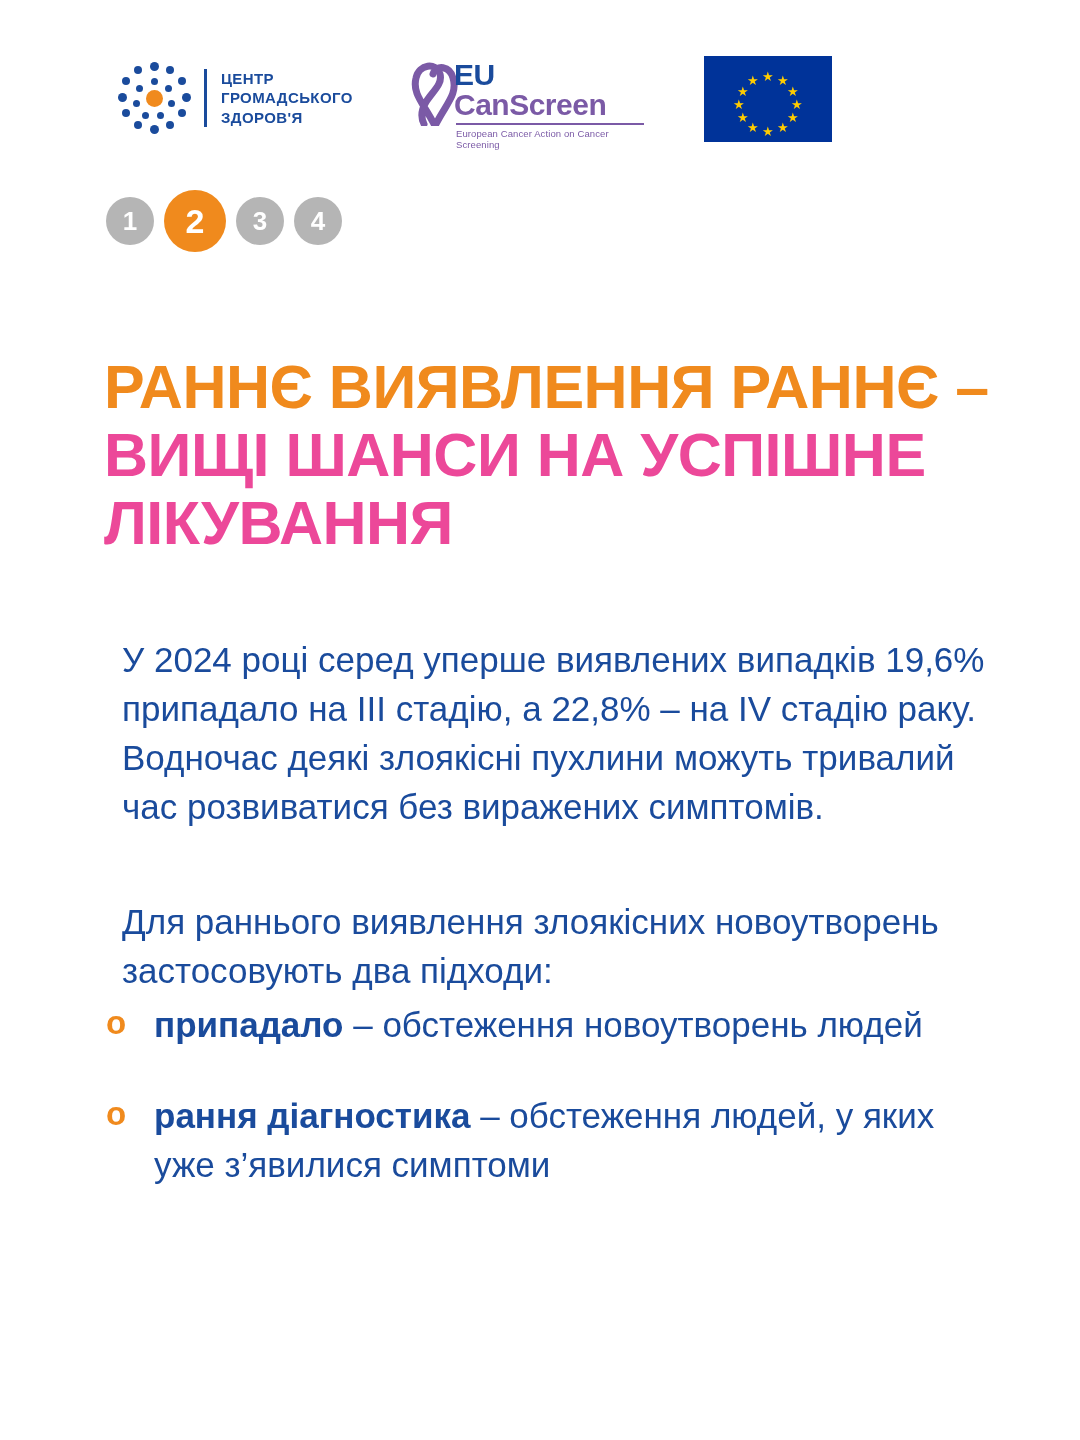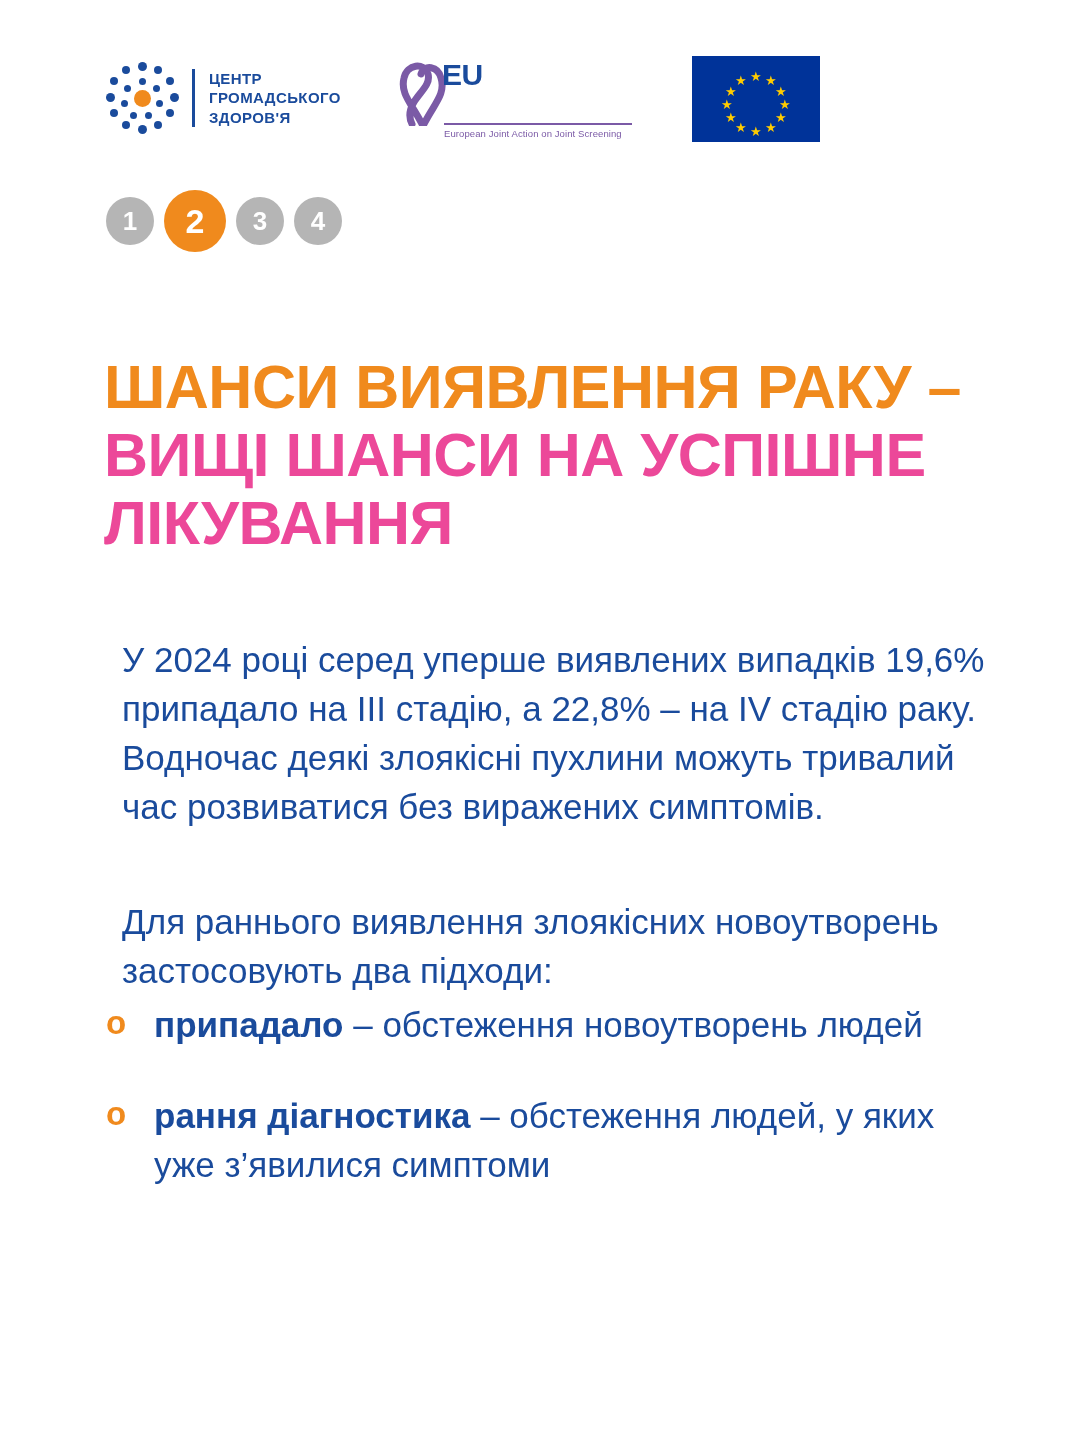--- a/index.html
+++ b/index.html
@@ -13,21 +13,21 @@
     font-family: "Liberation Sans", sans-serif;
     color: #1a4b9c;
     overflow: hidden;
     position: relative;
   }
 
   
   .logo-bar {
     position: absolute;
     top: 52px;
-    left: 0;
+    left: 12px;
     width: 860px;
     height: 95px;
     display: flex;
     align-items: center;
   }
 
   
   .logo-cph {
     position: absolute;
     left: 104px;
@@ -257,23 +257,24 @@
 ЗДОРОВ'Я</div>
   </div>
 
   <div class="logo-eucan">
     <svg class="ribbon" viewBox="0 0 56 68">
       <path d="M28 66 C18 46 6 36 10 20 C13 6 30 4 34 16 C37 26 26 34 20 44 C14 54 16 62 18 66" fill="none" stroke="#7b5aa6" stroke-width="7" stroke-linecap="round"></path>
       <path d="M30 66 C40 46 52 36 47 20 C44 8 30 6 27 16" fill="none" stroke="#7b5aa6" stroke-width="7" stroke-linecap="round"></path>
     </svg>
     <div class="eucan-title">
       <span>EU</span><br>
+      <span class="can">CanScreen</span>
     </div>
     <div class="eucan-rule"></div>
-    <div class="eucan-sub">European Joint Action on Joint Screening</div>
+    <div class="eucan-sub">European Cancer Action on Cancer Screening</div>
   </div>
 
   <div class="logo-eu">
     <div class="eu-flag">
       <span class="star" style="left:58px;top:14px;">★</span>
       <span class="star" style="left:73px;top:18px;">★</span>
       <span class="star" style="left:83px;top:29px;">★</span>
       <span class="star" style="left:87px;top:42px;">★</span>
       <span class="star" style="left:83px;top:55px;">★</span>
       <span class="star" style="left:73px;top:65px;">★</span>
@@ -288,21 +289,21 @@
 </div>
 
 <div class="steps">
   <div class="step">1</div>
   <div class="step active">2</div>
   <div class="step">3</div>
   <div class="step">4</div>
 </div>
 
 <h1 class="headline">
-  <span class="orange">ШАНСИ ВИЯВЛЕННЯ РАКУ – </span><span class="blue">ВИЩІ ШАНСИ НА УСПІШНЕ ЛІКУВАННЯ</span>
+  <span class="orange">РАННЄ ВИЯВЛЕННЯ РАННЄ – </span><span class="blue">ВИЩІ ШАНСИ НА УСПІШНЕ ЛІКУВАННЯ</span>
 </h1>
 
 <p class="body-text" id="para1">У 2024 році серед уперше виявлених випадків 19,6% припадало на III стадію, а 22,8% – на IV стадію раку. Водночас деякі злоякісні пухлини можуть тривалий час розвиватися без виражених симптомів.</p>
 <p class="body-text" id="para2">Для раннього виявлення злоякісних новоутворень застосовують два підходи:</p>
 
 <div class="bullets">
 
   <div class="bullet">
     <div class="bullet-marker">o</div>
     <div class="bullet-text">

